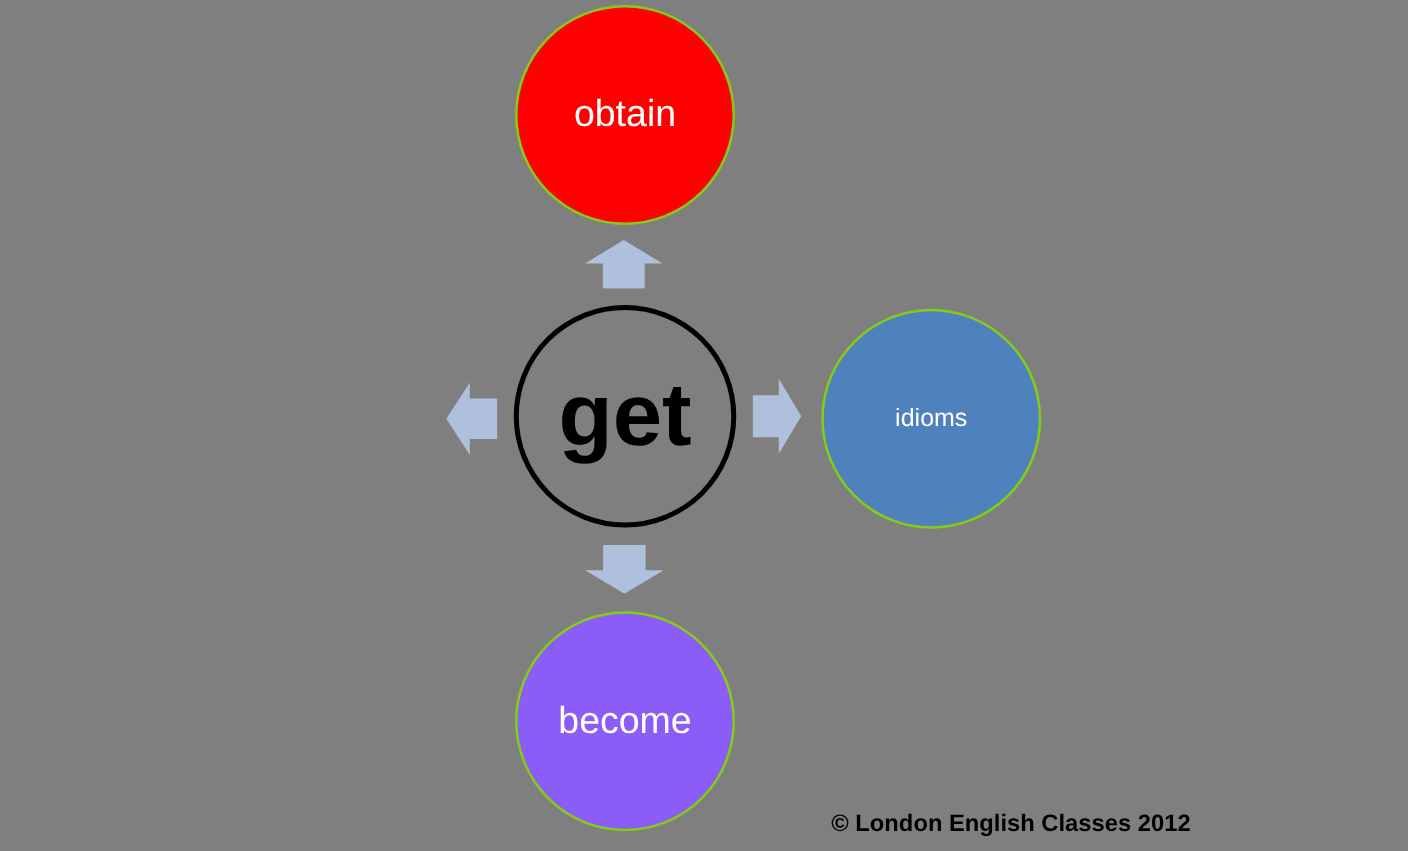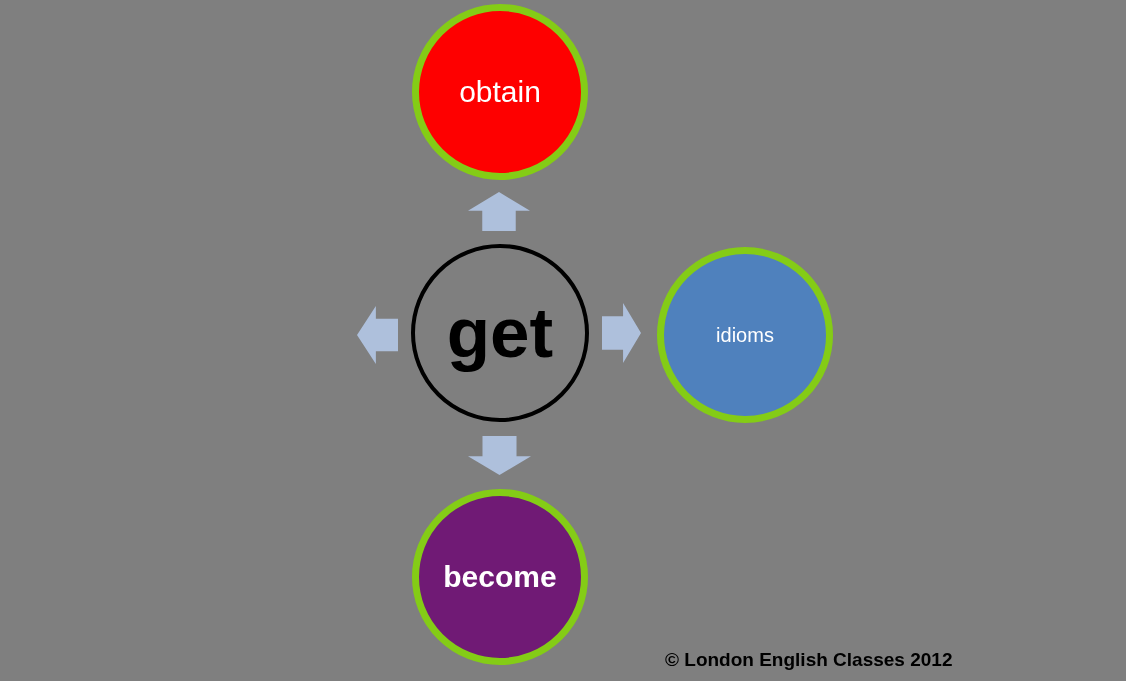--- a/index.html
+++ b/index.html
@@ -9,21 +9,21 @@
   }
   .canvas {
     position: relative;
     width: 1126px;
     height: 681px;
     overflow: hidden;
   }
   .node-circle {
     position: absolute;
     border-radius: 50%;
-    border: 7px solid #84cc16;
+    border: 2px solid #84cc16;
     display: flex;
     align-items: center;
     justify-content: center;
     color: #ffffff;
     box-sizing: border-box;
   }
   .node-label {
     text-align: center;
     line-height: 1.05;
   }
@@ -86,21 +86,21 @@
 
 
   <div class="circle-center">
     <span class="node-label">get</span>
   </div>
 
   <div class="node-circle circle-right" style="background-color: rgb(79, 129, 189);">
     <span class="node-label">idioms</span>
   </div>
 
-  <div class="node-circle circle-bottom" style="background-color: #701a75; font-weight: bold;">
+  <div class="node-circle circle-bottom" style="background-color: #8b5cf6;">
     <span class="node-label">become</span>
   </div>
 
   <div class="arrow arrow-up" style="background-color: rgb(174, 192, 220);"></div>
   <div class="arrow arrow-down" style="background-color: rgb(174, 192, 220);"></div>
   <div class="arrow arrow-left" style="background-color: rgb(174, 192, 220);"></div>
   <div class="arrow arrow-right" style="background-color: rgb(174, 192, 220);"></div>
 
   <div class="copyright">© London English Classes 2012</div>
 

